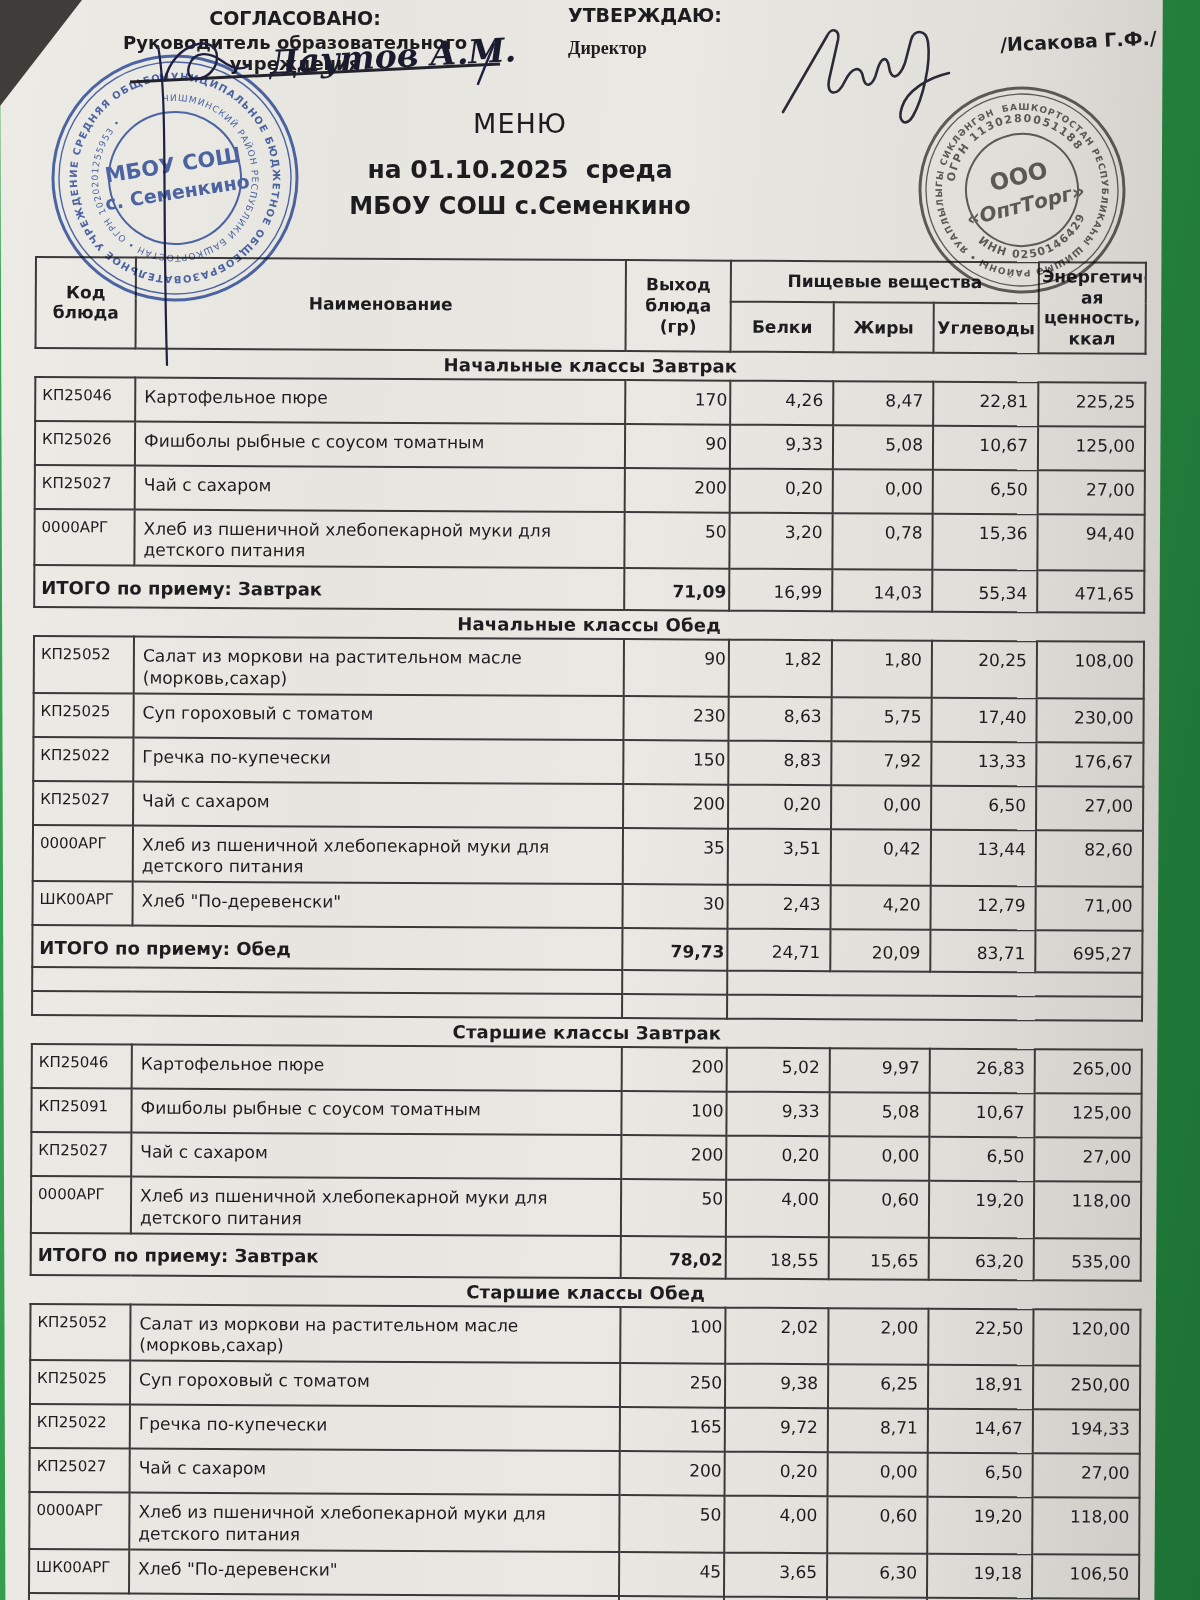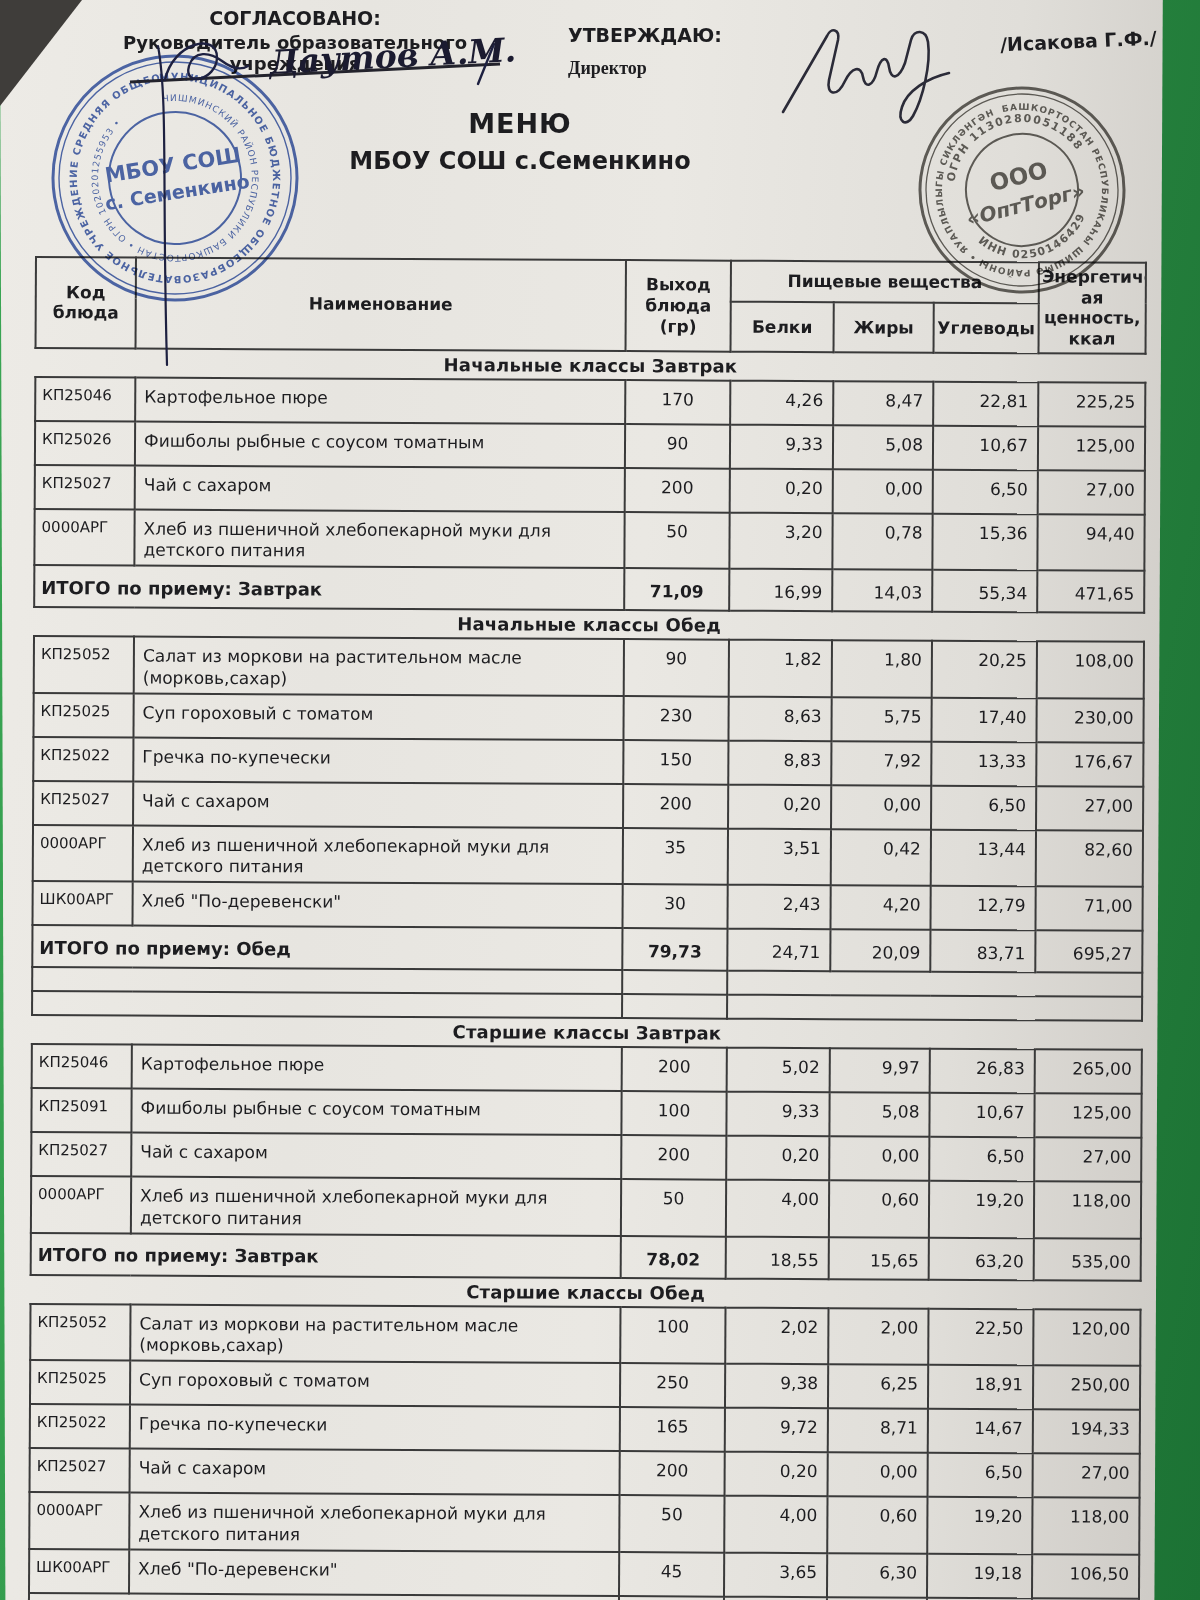--- a/index.html
+++ b/index.html
@@ -18,27 +18,27 @@
   }
   .corner { position:absolute; top:0; left:0; width:82px; height:106px;
     clip-path:polygon(0 0,100% 0,0 100%);
     background:linear-gradient(135deg,#3f3d3a 55%,#8a8782 100%); }
 
   
   .doc-header { position:relative; height:256px; }
   .agreed { position:absolute; left:75px; top:7px; width:440px; text-align:center; }
   .agreed-label { font-size:19px; font-weight:bold; }
   .agreed-role  { font-size:18px; font-weight:bold; margin-top:3px; }
-  .approved { position:absolute; left:568px; top:24px; }
+  .approved { position:absolute; left:568px; top:4px; }
   .approved-label { font-size:19px; font-weight:bold; }
   .approved-role  { font-size:18px; font-weight:bold; margin-top:12px;font-family:Liberation Serif, serif; }
   .approved-name { position:absolute; left:1000px; top:30px; font-size:19px; font-weight:bold;
     transform:rotate(-2.5deg); white-space:nowrap; }
   .title-block { position:absolute; left:320px; top:108px; width:400px; text-align:center; }
-  .title-main   { font-size:27px; font-weight:bold; letter-spacing:1px; }
+  .title-main   { font-size:27px; font-weight:normal; letter-spacing:1px; }
   .title-date   { font-size:25px; font-weight:bold; margin-top:16px; white-space:pre; }
   .title-school { font-size:24px; font-weight:bold; margin-top:8px; }
 
   .sig-left  { position:absolute; left:70px;  top:30px; z-index:4; }
   .sig-right { position:absolute; left:775px; top:18px; z-index:4; }
   .stamp-school   { position:absolute; left:45px;  top:48px;  transform:rotate(-9deg);
     opacity:.82; mix-blend-mode:multiply; z-index:3; }
   .stamp-supplier { position:absolute; left:912px; top:80px; transform:rotate(-14deg);
     opacity:.88; mix-blend-mode:multiply; z-index:3; }
 
@@ -47,21 +47,21 @@
   table.mt { border-collapse:collapse; table-layout:fixed; width:1110px; }
   table.mt td, table.mt th { border:2px solid #3a3a3a; overflow:hidden; }
   .header-table th { font-size:17px; font-weight:bold; text-align:center; vertical-align:middle;
     line-height:1.22; white-space:pre-line; padding:3px 2px; }
   .header-table .group-th { height:36px; }
   .header-table .sub-th { height:44px; }
   .section-title { height:27px; display:flex; align-items:center; justify-content:center;
     font-size:18px; font-weight:bold; letter-spacing:.2px; }
   td.cell-code { font-size:15px; padding:8px 4px 4px 6px; vertical-align:top; }
   td.cell-name { font-size:17px; padding:8px 6px 4px 8px; vertical-align:top; line-height:1.25; }
-  td.cell-out  { font-size:17px; text-align:center; padding:8px 2px 4px 2px; vertical-align:top; }
+  td.cell-out  { font-size:17px; text-align:right; padding:8px 2px 4px 2px; vertical-align:top; }
   td.cell-num  { font-size:17px; text-align:right; padding:8px 9px 4px 2px; vertical-align:top; }
   tr.data-row   { height:44px; }
   tr.total-row  { height:42px; }
   tr.total-row td.total-label { font-size:18px; font-weight:bold; padding:6px 6px 4px 6px; vertical-align:middle; }
   tr.total-row td.total-out { font-weight:bold; vertical-align:middle; }
   tr.total-row td.cell-num { vertical-align:middle; }
   tr.empty-row { height:24px; }
 </style>
 </head>
 <body>
@@ -78,20 +78,21 @@
 
       <div class="approved">
         <div class="approved-label">УТВЕРЖДАЮ:</div>
         <div class="approved-role">Директор</div>
       </div>
 
       <div class="approved-name">/Исакова Г.Ф./</div>
 
       <div class="title-block">
         <div class="title-main">МЕНЮ</div>
+        <div class="title-date">на 01.10.2025  среда</div>
         <div class="title-school">МБОУ СОШ с.Семенкино</div>
       </div>
 
       <svg class="sig-left" width="520" height="360" viewBox="0 0 520 360">
         <path d="M 60 52 L 430 34" stroke="#23232c" stroke-width="3" fill="none"></path>
         <path d="M 95 50 C 103 12 148 2 147 28 C 146 50 113 58 119 36 C 124 20 140 22 152 31 C 160 37 170 41 178 36" stroke="#1d2040" stroke-width="2.4" fill="none" stroke-linecap="round"></path>
         <path d="M 88 16 C 98 70 92 160 97 335" stroke="#1d2040" stroke-width="2.2" fill="none" stroke-linecap="round"></path>
         <path d="M 424 14 L 408 54" stroke="#1d2040" stroke-width="2.4" fill="none" stroke-linecap="round"></path>
         <text x="200" y="44" font-family="DejaVu Serif, serif" font-style="italic" font-weight="bold" font-size="33" fill="#1b1b30" transform="rotate(-3 200 44)">Даутов А.М.</text>
       </svg>

